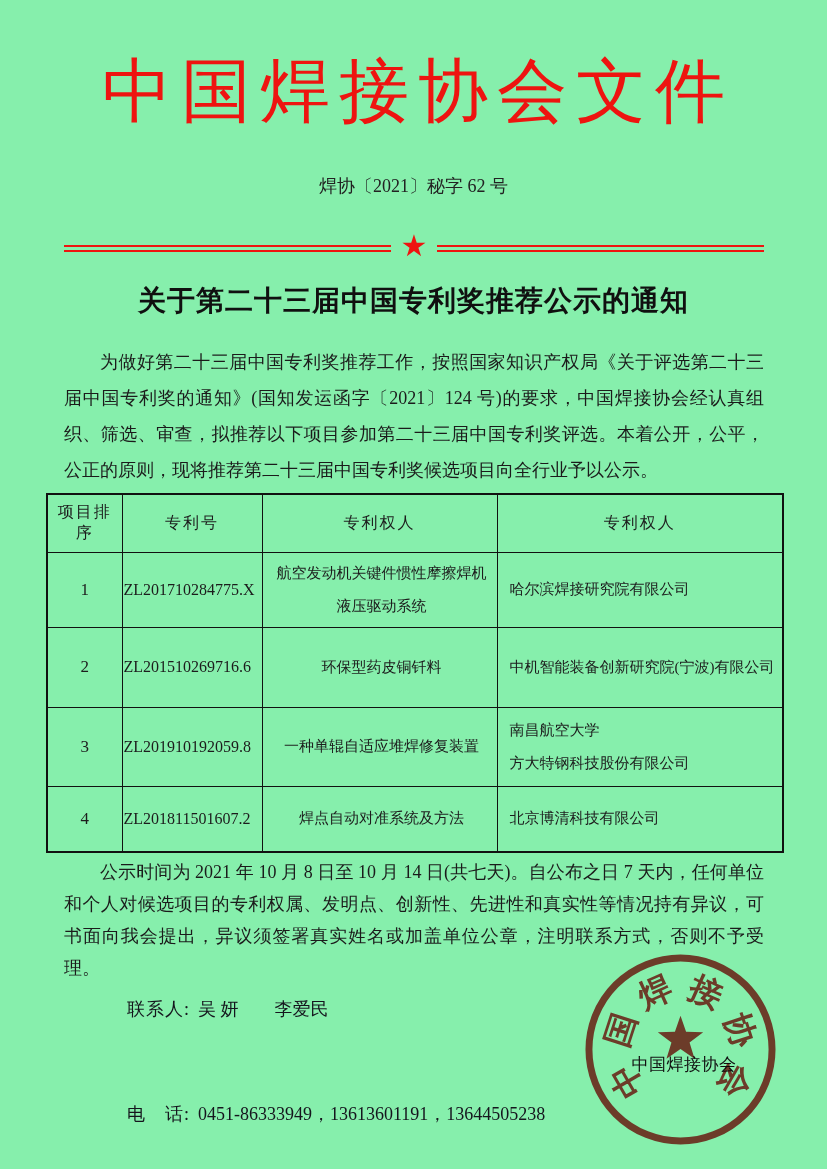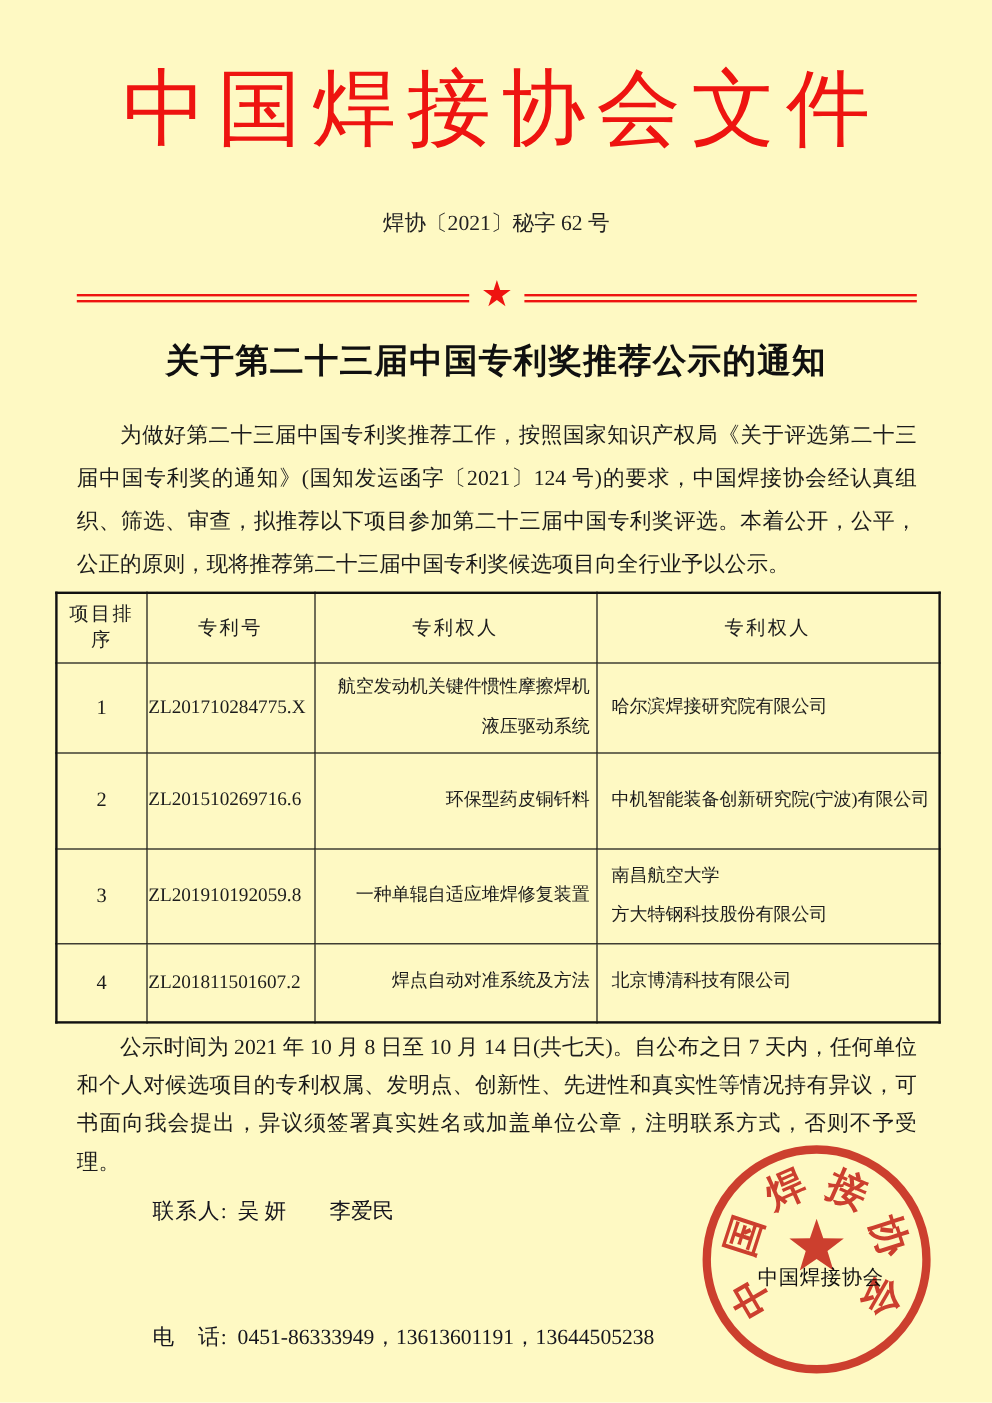--- a/index.html
+++ b/index.html
@@ -1,17 +1,17 @@
 <!DOCTYPE html>
 <html><head>
 <meta charset="utf-8">
 <style>
   html,body { margin:0; padding:0; background:#ffffff; }
   .page {
-    position:relative; width:827px; height:1169px; background:#fef9c3;
+    position:relative; width:827px; height:1169px; background:#86efac;
     font-family:"Liberation Serif", serif; color:#1c1c1c; overflow:hidden;
   }
   
   .org-title {
     position:absolute; top:46px; left:0; width:100%; text-align:center;
     font-size:70px; line-height:92px; color:#ee1410; letter-spacing:9px;
     padding-left:9px; box-sizing:border-box; font-family:"Liberation Serif", serif;
   }
   .doc-number {
     position:absolute; top:174px; left:0; width:100%; text-align:center;
@@ -49,21 +49,21 @@
     padding-left:36px;
   }
   table.patent-table th, table.patent-table td {
     border:1px solid #111; vertical-align:middle; overflow:hidden;
   }
   table.patent-table th {
     font-weight:normal; font-size:16px; text-align:center; letter-spacing:2px;
   }
   td.cell-idx { text-align:center; font-size:17px; }
   td.cell-pno { text-align:left; font-size:16px; font-family:"Liberation Serif", serif; }
-  td.cell-pname { text-align:right; padding:4px 5px 4px 9px; font-size:15px; line-height:33px; }
+  td.cell-pname { text-align:center; padding:4px 5px 4px 9px; font-size:15px; line-height:33px; }
   td.cell-pown  { text-align:left; padding:4px 6px 4px 12px; font-size:15px; line-height:33px; }
   .pown-line { min-height:0; }
 
   .contacts {
     position:absolute; top:957px; left:100px; font-size:18px; line-height:35px;
     color:#15151d;
   }
   .contact-row { white-space:pre; }
   .contact-label { letter-spacing:1px; }
   .contact-value { margin-left:8px; }

